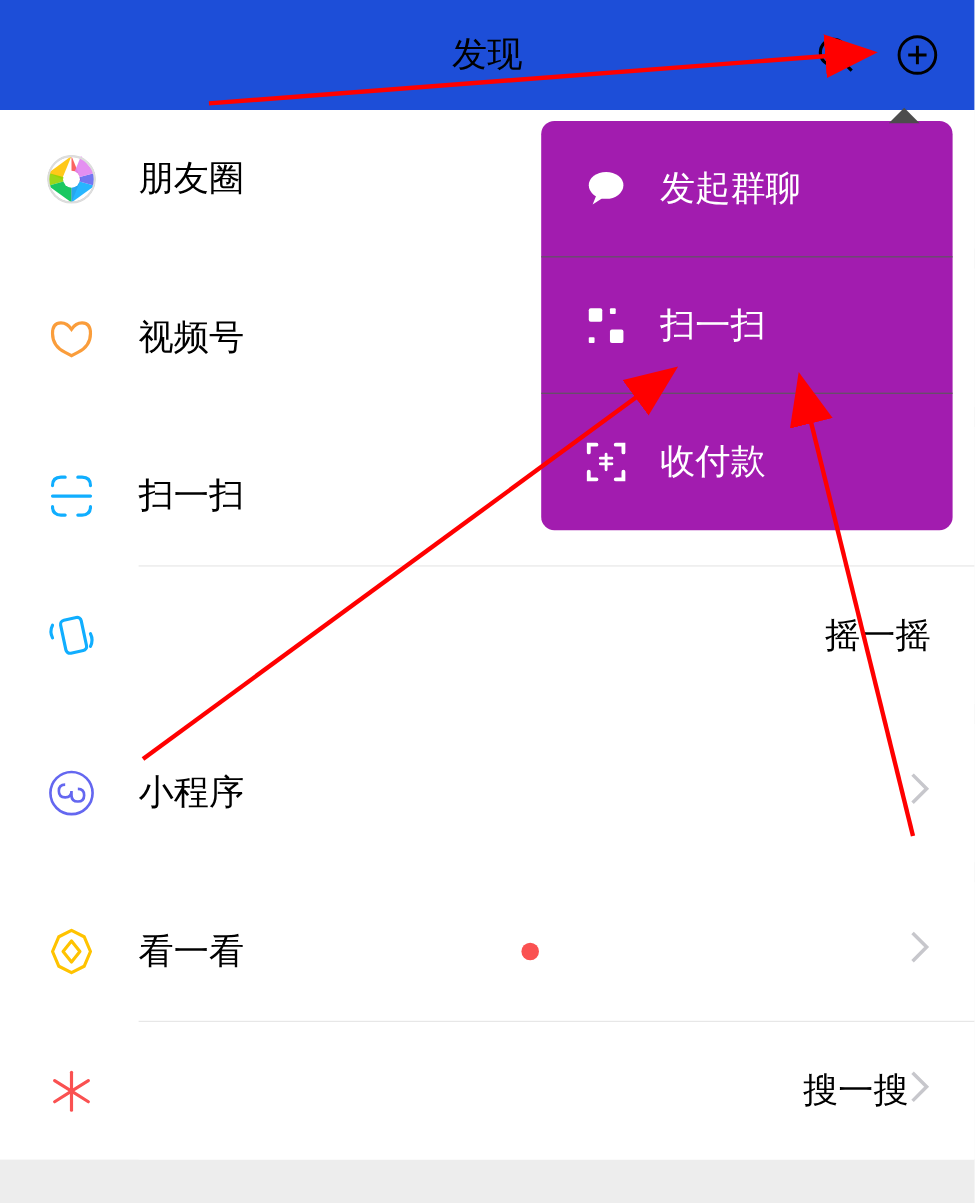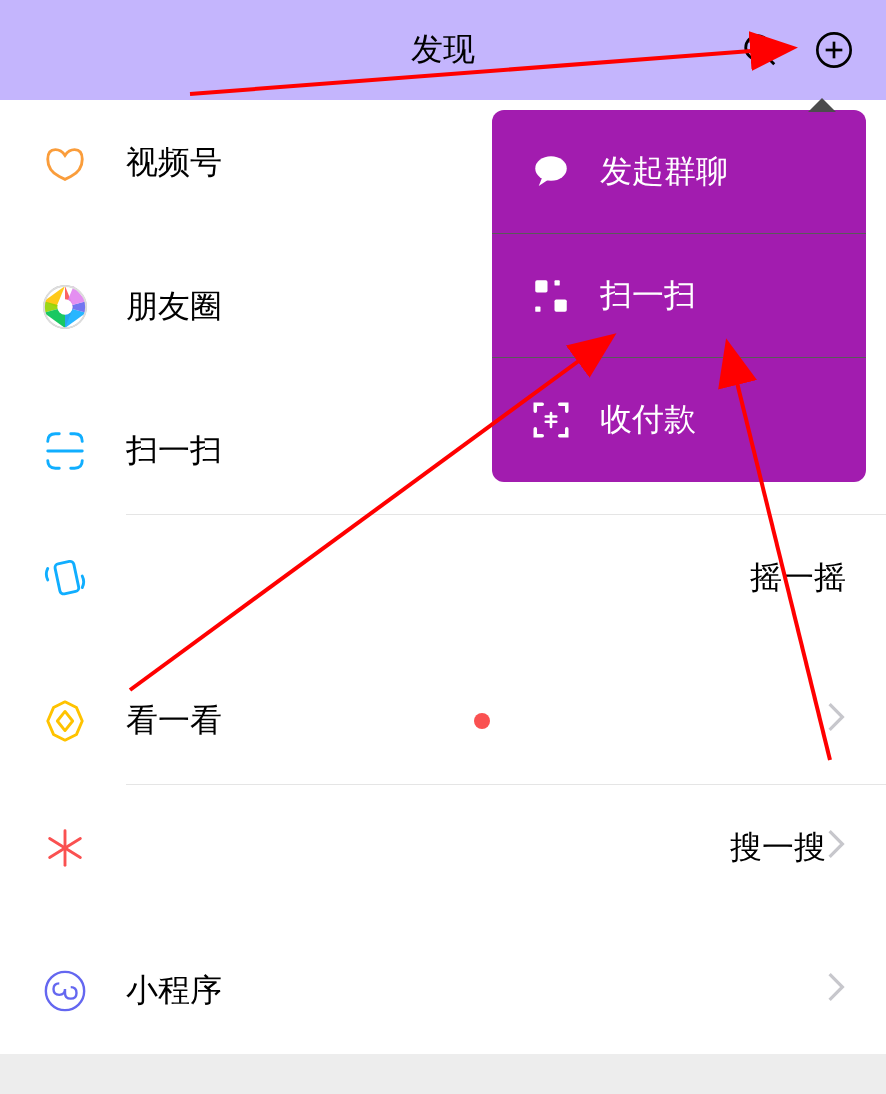--- a/index.html
+++ b/index.html
@@ -10,21 +10,21 @@
     body {
       font-family: -apple-system, BlinkMacSystemFont, "Segoe UI", "PingFang SC", "Microsoft YaHei", sans-serif;
       background: #ededed;
       width: 886px;
       height: 1094px;
       overflow: hidden;
       position: relative;
     }
     .header {
       height: 100px;
-      background: #c4b5fd;
+      background: #1d4ed8;
       display: flex;
       align-items: center;
       justify-content: center;
       position: relative;
     }
     .header-title {
       font-size: 32px;
       color: #000;
       font-weight: 400;
     }
@@ -172,31 +172,20 @@
       <svg width="40" height="40" viewBox="0 0 24 24" fill="none" stroke="#000" stroke-width="1.6">
         <circle cx="12" cy="12" r="10"></circle>
         <line x1="12" y1="7" x2="12" y2="17"></line>
         <line x1="7" y1="12" x2="17" y2="12"></line>
       </svg>
     </div>
   </div>
 </div>
 
 <div class="list">
-  <div class="list-group">
-    <div class="list-item">
-      <div class="list-item-icon">
-        <svg width="46" height="46" viewBox="0 0 48 48" fill="none" stroke="#fa9d3b" stroke-width="3">
-          <path d="M14 10 Q6 10 6 20 Q6 32 18 38 Q24 41 24 41 Q24 41 30 38 Q42 32 42 20 Q42 10 34 10 Q28 10 24 16 Q20 10 14 10"></path>
-        </svg>
-      </div>
-      <div class="list-item-label">视频号</div>
-    </div>
-  </div>
-
   <div class="list-group">
     <div class="list-item">
       <div class="list-item-icon">
         <svg width="46" height="46" viewBox="0 0 48 48">
           <circle cx="24" cy="24" r="22" fill="none" stroke="#999" stroke-width="1.2"></circle>
           <path d="M24 2 L33 24 L24 46" fill="#fa5151" opacity="0.9"></path>
           <path d="M24 2 L15 24 L2 18" fill="#ffc300" opacity="0.9"></path>
           <path d="M2 18 L24 24 L2 30" fill="#91d300" opacity="0.9"></path>
           <path d="M2 30 L24 24 L24 46" fill="#00c250" opacity="0.9"></path>
           <path d="M24 46 L24 24 L46 30" fill="#10aeff" opacity="0.9"></path>
@@ -206,40 +195,68 @@
           <circle cx="24" cy="24" r="8" fill="#fff"></circle>
         </svg>
       </div>
       <div class="list-item-label">朋友圈</div>
     </div>
   </div>
 
   <div class="list-group">
     <div class="list-item">
       <div class="list-item-icon">
+        <svg width="46" height="46" viewBox="0 0 48 48" fill="none" stroke="#fa9d3b" stroke-width="3">
+          <path d="M14 10 Q6 10 6 20 Q6 32 18 38 Q24 41 24 41 Q24 41 30 38 Q42 32 42 20 Q42 10 34 10 Q28 10 24 16 Q20 10 14 10"></path>
+        </svg>
+      </div>
+      <div class="list-item-label">视频号</div>
+    </div>
+  </div>
+
+  <div class="list-group">
+    <div class="list-item">
+      <div class="list-item-icon">
         <svg width="46" height="46" viewBox="0 0 48 48" fill="none" stroke="#10aeff" stroke-width="3" stroke-linecap="round">
           <path d="M6 14 Q6 6 14 6 L18 6"></path>
           <path d="M30 6 L34 6 Q42 6 42 14"></path>
           <path d="M42 34 Q42 42 34 42 L30 42"></path>
           <path d="M18 42 L14 42 Q6 42 6 34"></path>
           <line x1="6" y1="24" x2="42" y2="24"></line>
         </svg>
       </div>
       <div class="list-item-label">扫一扫</div>
     </div>
     <div class="list-item">
       <div class="list-item-inner">
         <div class="list-item-icon">
           <svg width="46" height="46" viewBox="0 0 48 48" fill="none" stroke="#10aeff" stroke-width="3" stroke-linecap="round">
             <rect x="16" y="8" width="20" height="32" rx="4" transform="rotate(-12 24 24)"></rect>
             <path d="M6 14 Q3 20 6 26"></path>
             <path d="M42 22 Q45 28 42 34"></path>
           </svg>
         </div>
         <div class="list-item-label">摇一摇</div>
+      </div>
+    </div>
+  </div>
+
+  <div class="list-group">
+    <div class="list-item">
+      <div class="list-item-icon">
+        <svg width="46" height="46" viewBox="0 0 48 48" fill="none" stroke="#6467f0" stroke-width="2.5">
+          <circle cx="24" cy="24" r="20"></circle>
+          <path d="M18 16 Q12 16 12 22 Q12 28 18 28 Q24 28 24 22 L24 26 Q24 32 30 32 Q36 32 36 26 Q36 20 30 20"></path>
+        </svg>
+      </div>
+      <div class="list-item-label">小程序</div>
+      <div class="list-item-chevron">
+        <svg width="20" height="32" viewBox="0 0 12 20" fill="none" stroke="#c7c7cc" stroke-width="2">
+          <path d="M2 2 L10 10 L2 18"></path>
+        </svg>
       </div>
     </div>
   </div>
 
   <div class="list-group">
     <div class="list-item">
       <div class="list-item-icon">
         <svg width="46" height="46" viewBox="0 0 48 48" fill="none" stroke="#ffc300" stroke-width="3" stroke-linejoin="round">
           <path d="M24 4 L36 10 L42 24 L36 38 L24 44 L12 38 L6 24 L12 10 Z"></path>
           <path d="M24 14 L32 24 L24 34 L16 24 Z"></path>
@@ -268,37 +285,20 @@
         </div>
         <div class="list-item-label">搜一搜</div>
         <div class="list-item-chevron">
           <svg width="20" height="32" viewBox="0 0 12 20" fill="none" stroke="#c7c7cc" stroke-width="2">
             <path d="M2 2 L10 10 L2 18"></path>
           </svg>
         </div>
       </div>
     </div>
   </div>
-
-  <div class="list-group">
-    <div class="list-item">
-      <div class="list-item-icon">
-        <svg width="46" height="46" viewBox="0 0 48 48" fill="none" stroke="#6467f0" stroke-width="2.5">
-          <circle cx="24" cy="24" r="20"></circle>
-          <path d="M18 16 Q12 16 12 22 Q12 28 18 28 Q24 28 24 22 L24 26 Q24 32 30 32 Q36 32 36 26 Q36 20 30 20"></path>
-        </svg>
-      </div>
-      <div class="list-item-label">小程序</div>
-      <div class="list-item-chevron">
-        <svg width="20" height="32" viewBox="0 0 12 20" fill="none" stroke="#c7c7cc" stroke-width="2">
-          <path d="M2 2 L10 10 L2 18"></path>
-        </svg>
-      </div>
-    </div>
-  </div>
 </div>
 
 <div class="popup">
   <div class="popup-item">
     <div class="popup-item-icon">
       <svg width="42" height="42" viewBox="0 0 48 48" fill="#fff">
         <ellipse cx="24" cy="20" rx="18" ry="14"></ellipse>
         <path d="M14 30 L10 40 L22 32 Z"></path>
       </svg>
     </div>

